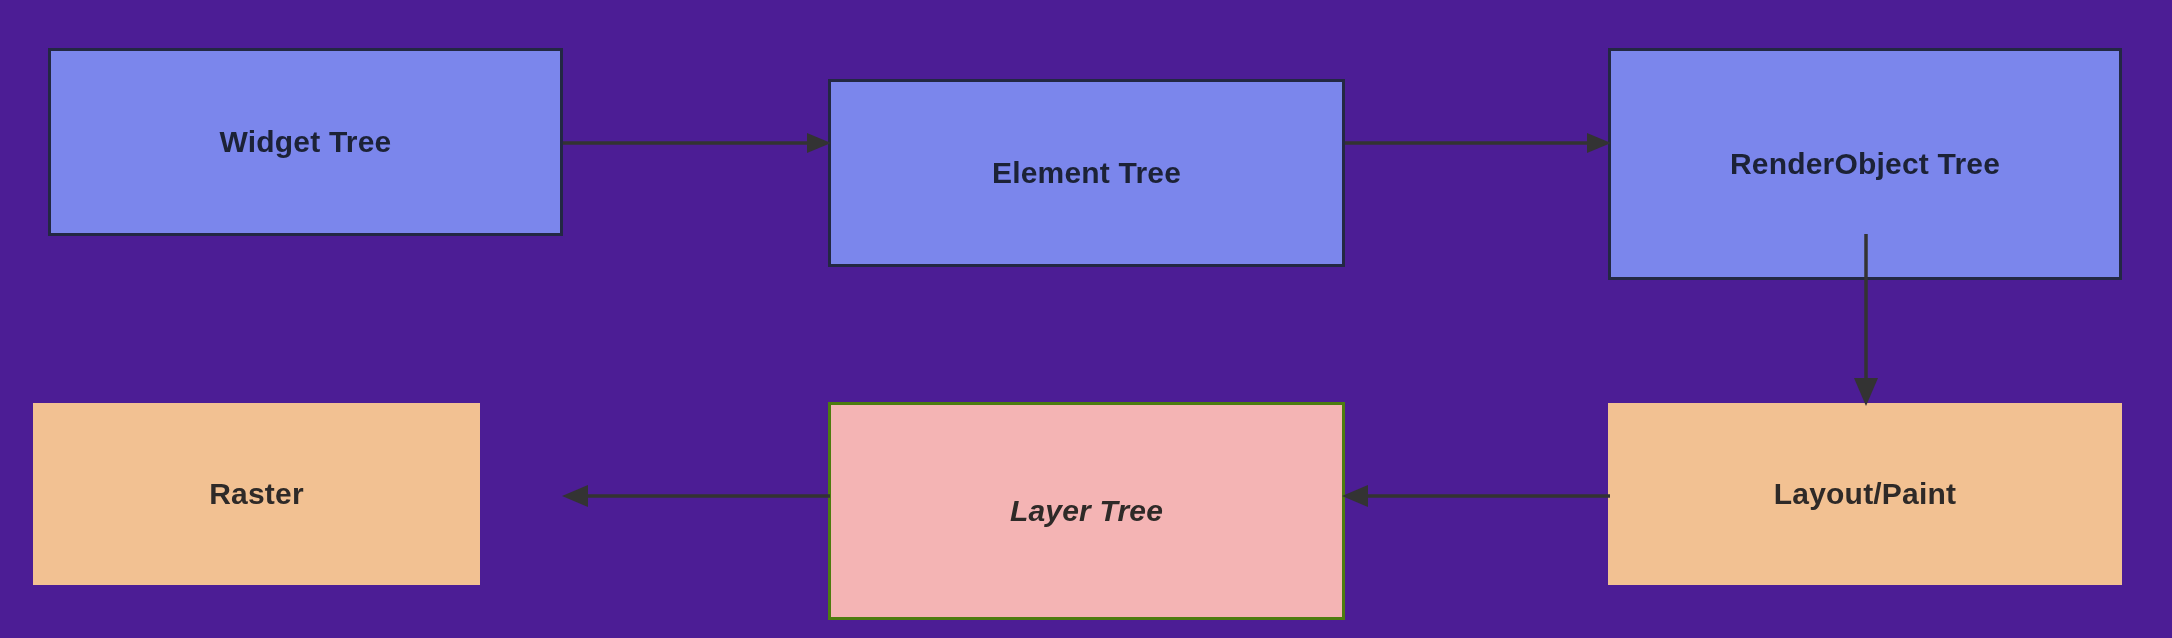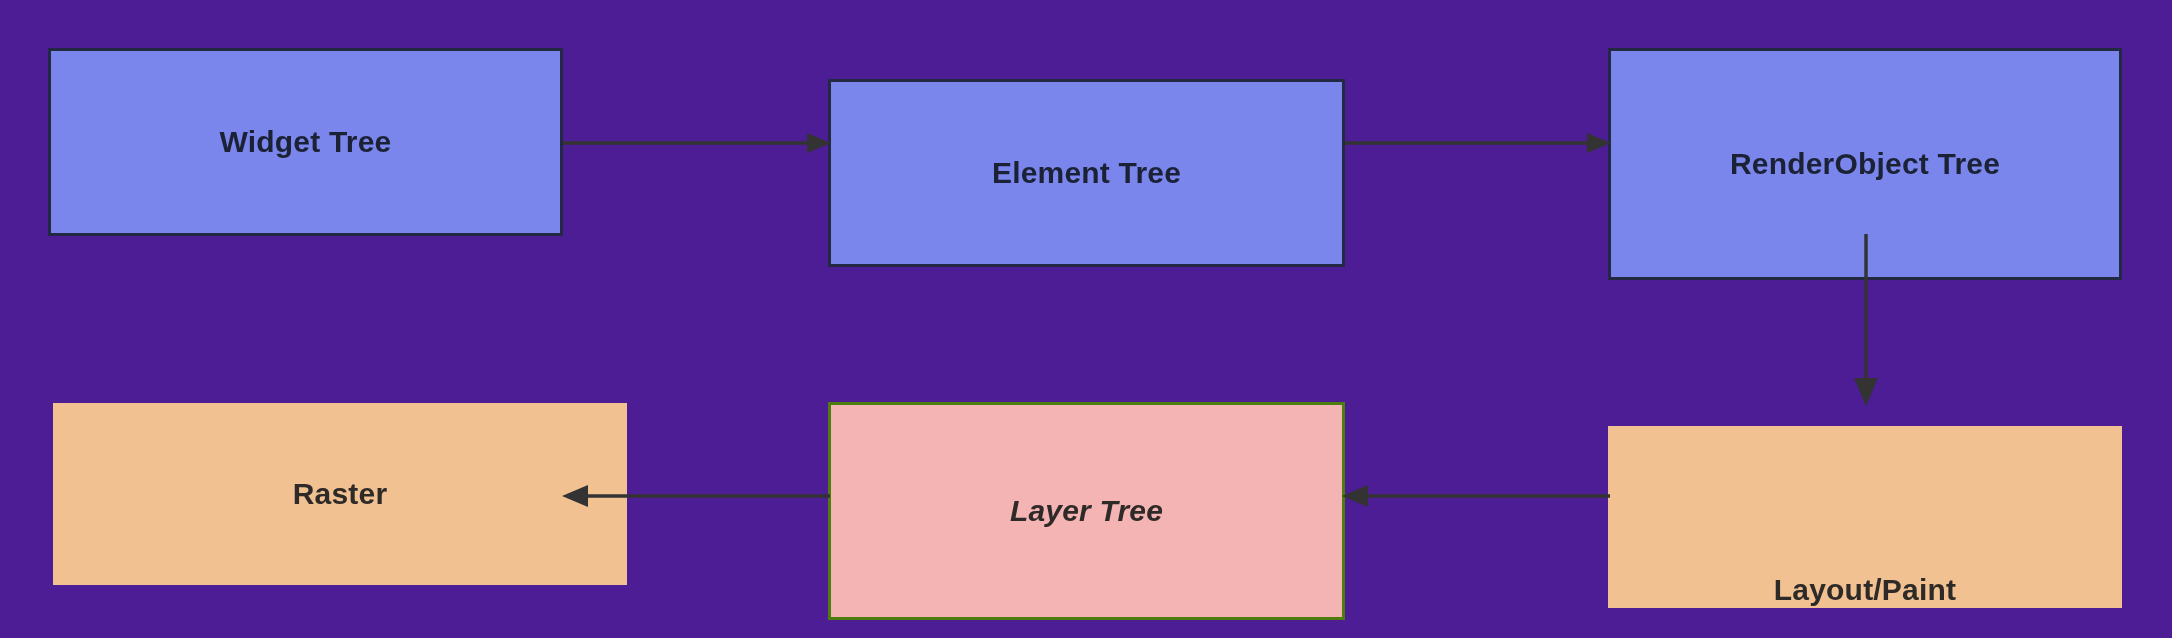--- a/index.html
+++ b/index.html
@@ -44,23 +44,23 @@
   }
   .node.orange {
     background: #f2c192;
     border: none;
     color: #2e2a28;
   }
   
   #node-widget-tree      { left: 48px;   top: 48px;  width: 515px; height: 188px; }
   #node-element-tree     { left: 828px;  top: 48px;  width: 517px; height: 188px; margin-top: 31px; }
   #node-renderobject-tree{ left: 1608px; top: 48px;  width: 514px; height: 232px; }
-  #node-raster           { left: 53px;   top: 403px; width: 574px; height: 182px; }
+  #node-raster           { left: 33px;   top: 403px; width: 447px; height: 182px; }
   #node-layer-tree       { left: 828px;  top: 402px; width: 517px; height: 218px; }
-  #node-layout-paint     { left: 1608px; top: 426px; width: 514px; height: 182px; align-items: flex-end; }
+  #node-layout-paint     { left: 1608px; top: 403px; width: 514px; height: 182px; }
 
   .edge {
     position: absolute;
     overflow: visible;
   }
   .edge-line {
     stroke: #333333;
     stroke-width: 3.5;
     fill: none;
   }

